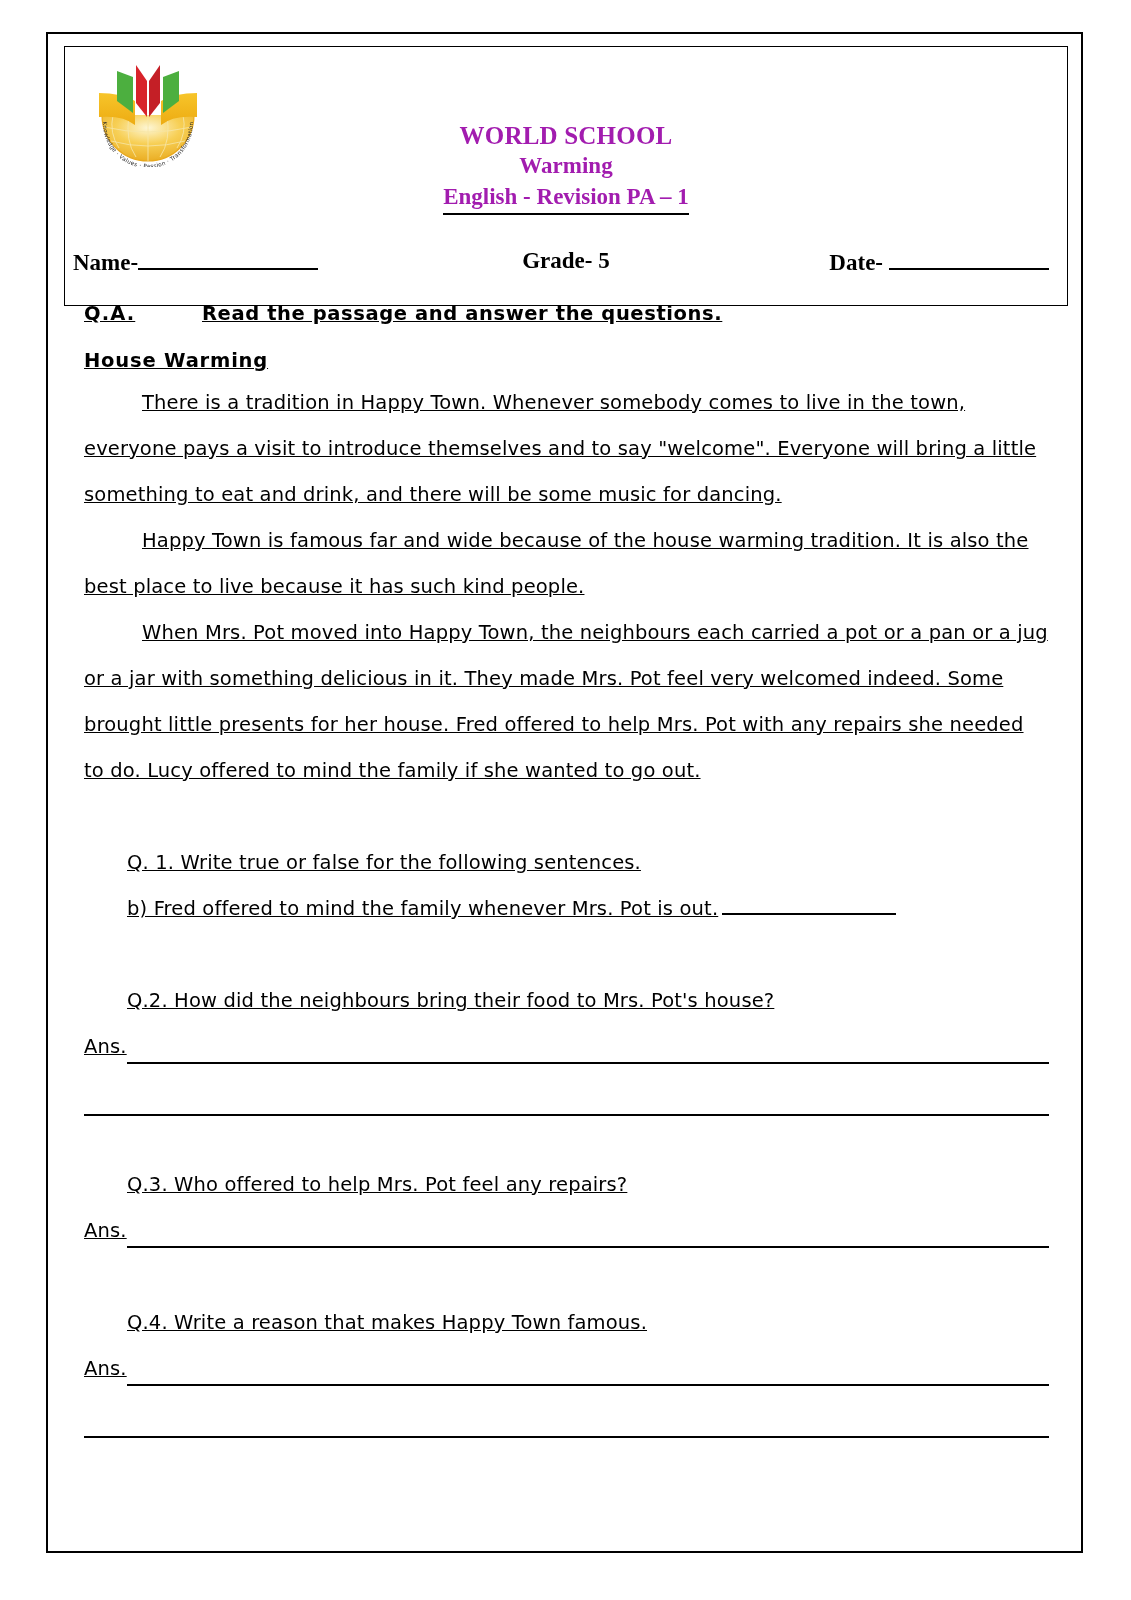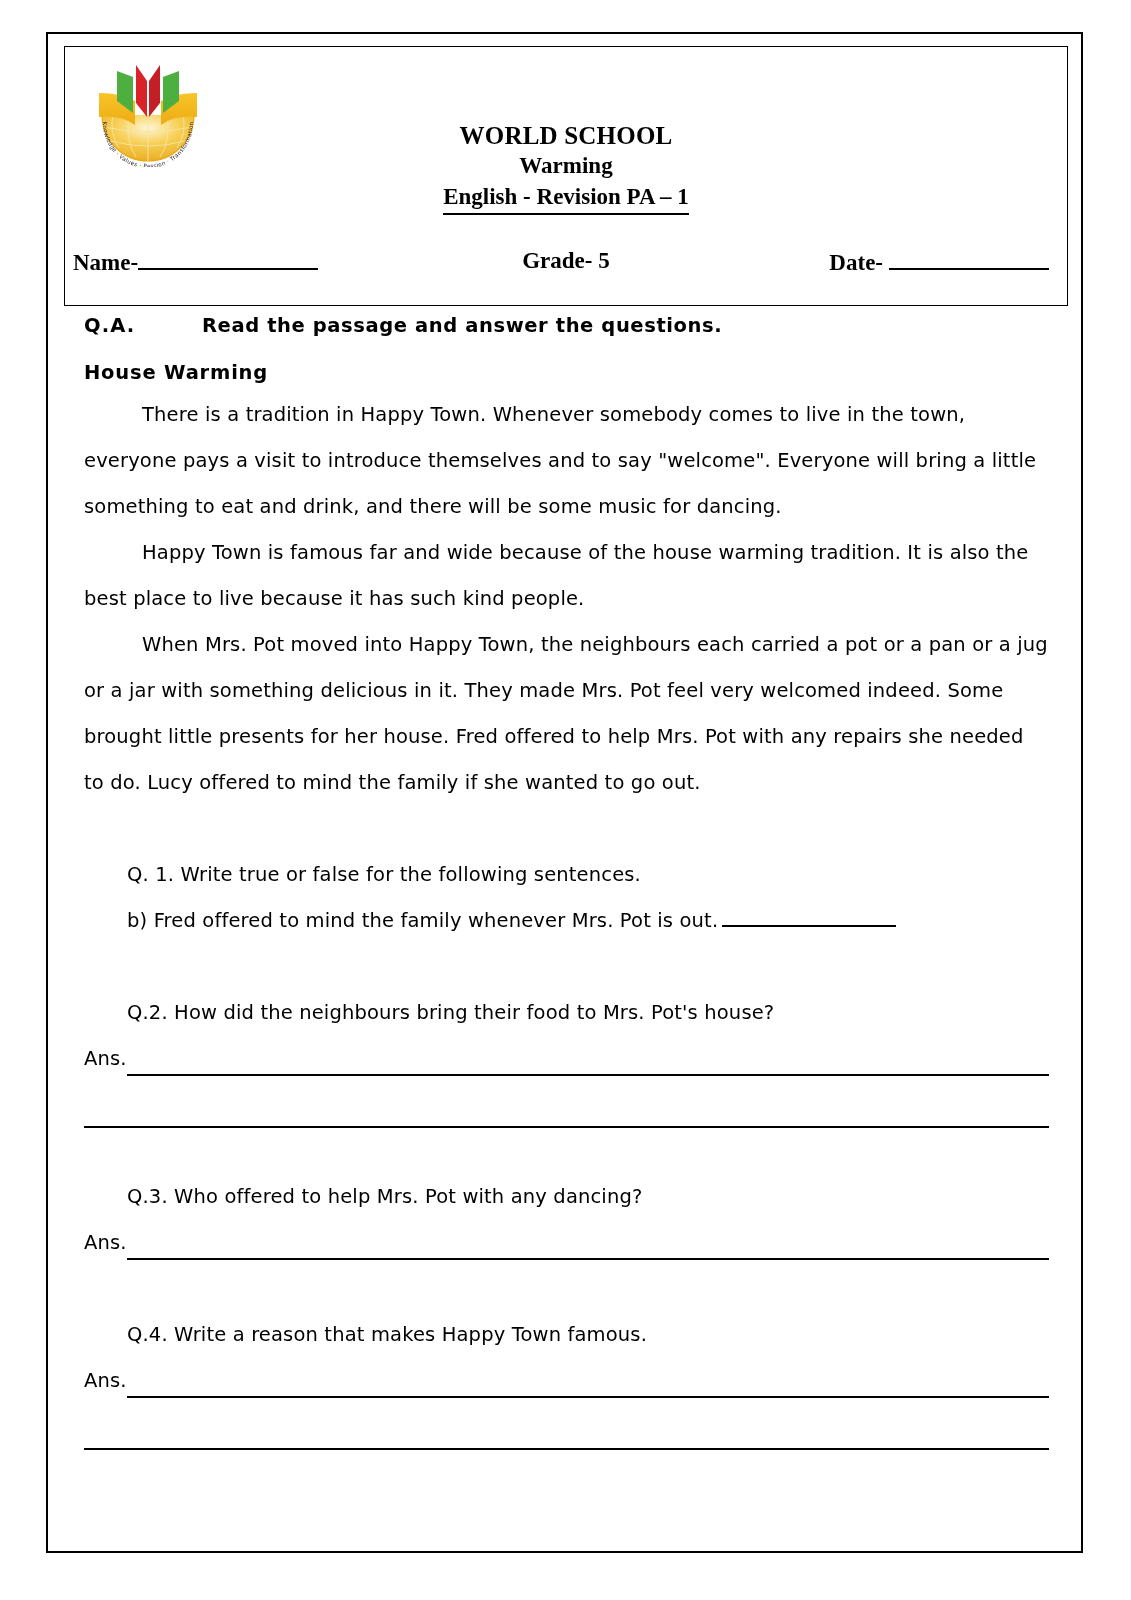--- a/index.html
+++ b/index.html
@@ -50,21 +50,21 @@
   .logo svg { display:block; width:100%; height:100%; }
 
   .school-titles {
     position: absolute;
     left: 0;
     top: 73px;
     width: 100%;
     text-align: center;
     font-family: "Liberation Serif", "DejaVu Serif", serif;
     font-weight: bold;
-    color: #000000;
+    color: #a21caf;
   }
   .school-name   { font-size: 25px; line-height: 31px; letter-spacing: .2px; }
   .school-branch { font-size: 23px; line-height: 30px; }
   .exam-title    {
     font-size: 23px;
     line-height: 31px;
     display: inline-block;
     border-bottom: 2.5px solid #000;
     padding-bottom: 1px;
   }
@@ -105,23 +105,24 @@
     border-bottom: 2.5px solid #000;
     vertical-align: baseline;
   }
   .ruled-name { width: 180px; height: 20px; }
   .ruled-date { width: 160px; height: 20px; margin-left: 6px; }
 
   
   .content {
     position: absolute;
     left: 36px;        
-    top: 272px;        
+    top: 260px;        
     width: 965px;
     font-family: "DejaVu Sans", sans-serif;
+    text-decoration: underline;
   }
 
   .instruction-row {
     display: flex;
     align-items: baseline;
     font-size: 19.5px;
     font-weight: bold;
     letter-spacing: 1.1px;
     margin-top: 8px;
   }
@@ -284,21 +285,21 @@
       <div class="ans-row">
         <span class="ans-label">Ans.</span>
         <span class="ans-rule"></span>
       </div>
       <div class="full-rule"></div>
     </div>
 
     <div class="q-spacer-md"></div>
 
     <div class="qblock">
-      <div class="q-line">Q.3. Who offered to help Mrs. Pot with any dancing?</div>
+      <div class="q-line">Q.3. Who offered to help Mrs. Pot feel any repairs?</div>
       <div class="ans-row">
         <span class="ans-label">Ans.</span>
         <span class="ans-rule"></span>
       </div>
     </div>
 
     <div class="q-spacer-md"></div>
 
     <div class="qblock">
       <div class="q-line">Q.4. Write a reason that makes Happy Town famous.</div>

